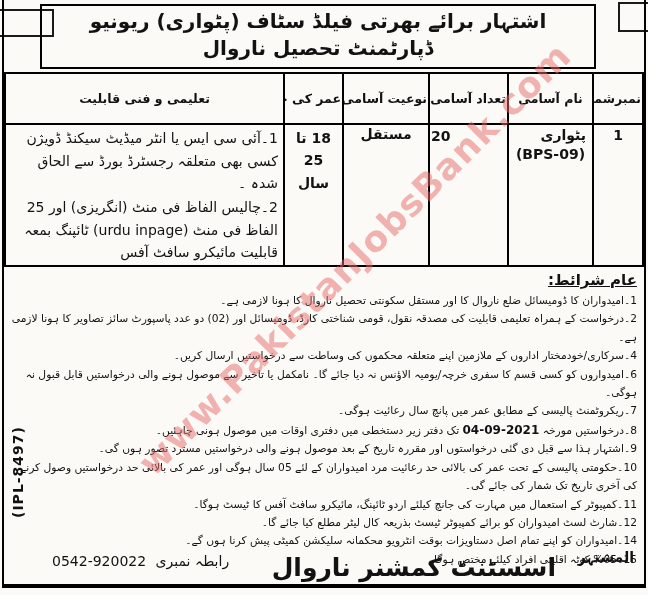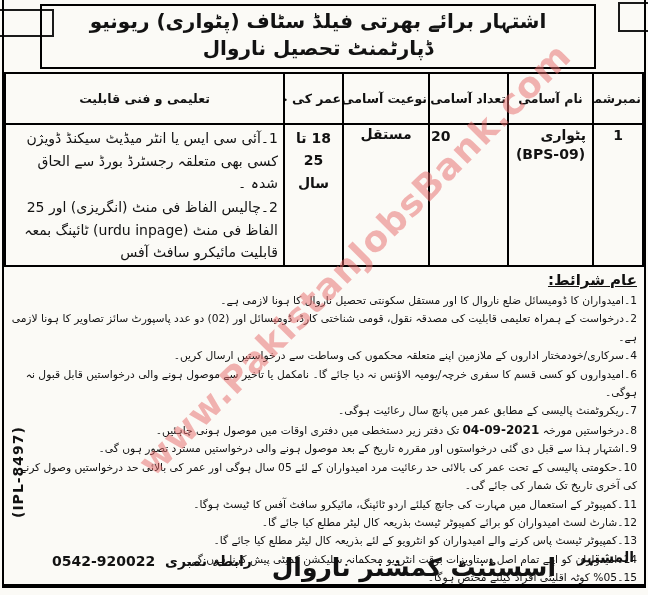--- a/index.html
+++ b/index.html
@@ -51,21 +51,21 @@
   .publisher {
     position:absolute; right:14px; bottom:30px;
     font-size:14px; font-weight:bold;
   }
   .signature {
     position:absolute; right:92px; bottom:13px;
     font-size:25px; font-weight:bold; letter-spacing:0.5px;
   }
   .contact {
     position:absolute; left:52px; bottom:26px;
-    font-size:14px; font-weight:bold; direction:rtl;
+    font-size:14px; font-weight:normal; direction:rtl;
   }
   .contact .num { direction:ltr; unicode-bidi:embed; margin-right:5px; }
   .ipl {
     position:absolute; left:-40px; top:462px; width:120px; height:20px;
     transform:rotate(-90deg); transform-origin:center;
     font-size:14px; font-weight:bold; text-align:center; letter-spacing:1px;
     direction:ltr;
   }
   .watermark {
     position:absolute; left:70px; top:268px; width:510px;
@@ -135,21 +135,20 @@
           <div class="cond-item">1۔امیدواران کا ڈومیسائل ضلع ناروال کا اور مستقل سکونتی تحصیل ناروال کا ہونا لازمی ہے۔</div>
           <div class="cond-item">2۔درخواست کے ہمراہ تعلیمی قابلیت کی مصدقہ نقول، قومی شناختی کارڈ، ڈومیسائل اور (02) دو عدد پاسپورٹ سائز تصاویر کا ہونا لازمی ہے۔</div>
           <div class="cond-item">4۔سرکاری/خودمختار اداروں کے ملازمین اپنے متعلقہ محکموں کی وساطت سے درخواستیں ارسال کریں۔</div>
           <div class="cond-item">6۔امیدواروں کو کسی قسم کا سفری خرچہ/یومیہ الاؤنس نہ دیا جائے گا۔ نامکمل یا تاخیر سے موصول ہونے والی درخواستیں قابل قبول نہ ہوگی۔</div>
           <div class="cond-item">7۔ریکروٹمنٹ پالیسی کے مطابق عمر میں پانچ سال رعائیت ہوگی۔</div>
           <div class="cond-item">8۔درخواستیں مورخہ <b class="date" dir="ltr">04-09-2021</b> تک دفتر زیر دستخطی میں دفتری اوقات میں موصول ہونی چاہئیں۔</div>
           <div class="cond-item">9۔اشتہار ہذا سے قبل دی گئی درخواستوں اور مقررہ تاریخ کے بعد موصول ہونے والی درخواستیں مسترد تصور ہوں گی۔</div>
           <div class="cond-item">10۔حکومتی پالیسی کے تحت عمر کی بالائی حد رعائیت مرد امیدواران کے لئے 05 سال ہوگی اور عمر کی بالائی حد درخواستیں وصول کرنے کی آخری تاریخ تک شمار کی جائے گی۔</div>
           <div class="cond-item">11۔کمپیوٹر کے استعمال میں مہارت کی جانچ کیلئے اردو ٹائپنگ، مائیکرو سافٹ آفس کا ٹیسٹ ہوگا۔</div>
           <div class="cond-item">12۔شارٹ لسٹ امیدواران کو برائے کمپیوٹر ٹیسٹ بذریعہ کال لیٹر مطلع کیا جائے گا۔</div>
-          <div class="cond-item">13۔کمپیوٹر ٹیسٹ پاس کرنے والے امیدواران کو انٹرویو کے لئے بذریعہ کال لیٹر مطلع کیا جائے گا۔</div>
           <div class="cond-item">14۔امیدواران کو اپنے تمام اصل دستاویزات بوقت انٹرویو محکمانہ سلیکشن کمیٹی پیش کرنا ہوں گے۔</div>
           <div class="cond-item">15۔05% کوٹہ اقلیتی افراد کیلئے مختص ہوگا۔</div>
         </div>
     </div>
 
   </div>
 
   <div class="publisher">المشتہر</div>
   <div class="signature">اسسٹنٹ کمشنر ناروال</div>
   <div class="contact">

